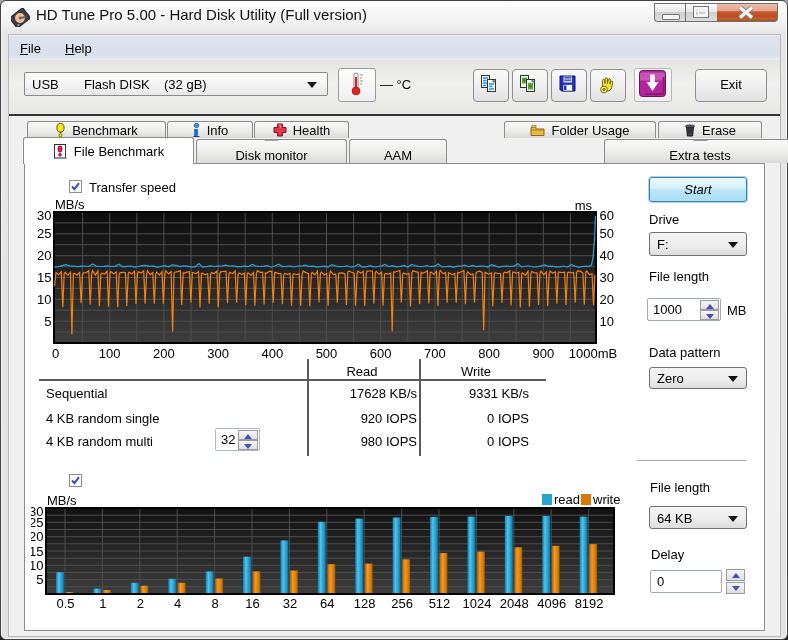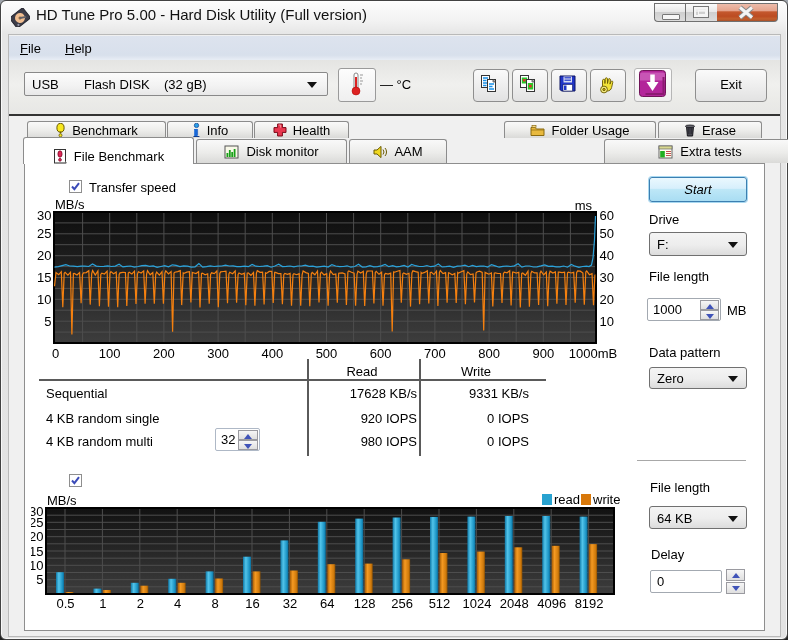--- a/index.html
+++ b/index.html
@@ -33,24 +33,24 @@
   #combo0{position:absolute;left:15px;top:12px;width:304px;height:24px;border:1px solid #898989;
     border-radius:2px;background:linear-gradient(180deg,#fcfcfc 0,#f2f2f2 60%,#e8e8e8 100%);box-sizing:border-box;}
   #exitbtn{position:absolute;left:686px;top:9px;width:70px;height:31px;border:1px solid #8e8e8e;border-radius:4px;
     background:linear-gradient(180deg,#fafafa 0,#eee 50%,#e2e2e2 100%);text-align:center;line-height:29px;}
   
   .tab1{position:absolute;top:120px;height:17px;border:1px solid #8c8c8c;border-bottom:none;
     border-radius:3px 3px 0 0;background:linear-gradient(180deg,#f9f9f9 0,#ececea 55%,#dadad8 100%);
     display:flex;align-items:center;justify-content:center;gap:6px;box-sizing:border-box;}
   .tab2{position:absolute;top:138px;height:24px;border:1px solid #8c8c8c;border-bottom:none;
     border-radius:3px 3px 0 0;background:linear-gradient(180deg,#f9f9f9 0,#ececea 55%,#dadad8 100%);
-    display:flex;align-items:center;justify-content:center;gap:7px;box-sizing:border-box;}
+    display:flex;align-items:center;justify-content:center;gap:7px;box-sizing:border-box;flex-direction:column;}
   #tabactive{position:absolute;left:22px;top:136px;width:171px;height:27px;border:1px solid #8c8c8c;
     border-bottom:none;border-radius:3px 3px 0 0;background:#fff;z-index:5;
-    display:flex;align-items:flex-end;justify-content:center;gap:7px;box-sizing:border-box;}
+    display:flex;align-items:center;justify-content:center;gap:7px;box-sizing:border-box;}
   #page{position:absolute;left:23px;top:162px;width:741px;height:468px;background:#fff;
     border:1px solid #8e8e8e;box-sizing:border-box;}
   
   .cb{position:absolute;width:13px;height:13px;border:1px solid #8e8e8e;background:#fff;box-sizing:border-box;}
   
   .vline{position:absolute;width:2px;background:#5a5a5a;}
   .hline{position:absolute;height:2px;background:#5a5a5a;}
   .b{font-weight:normal;}
   .r{text-align:right;}
   

